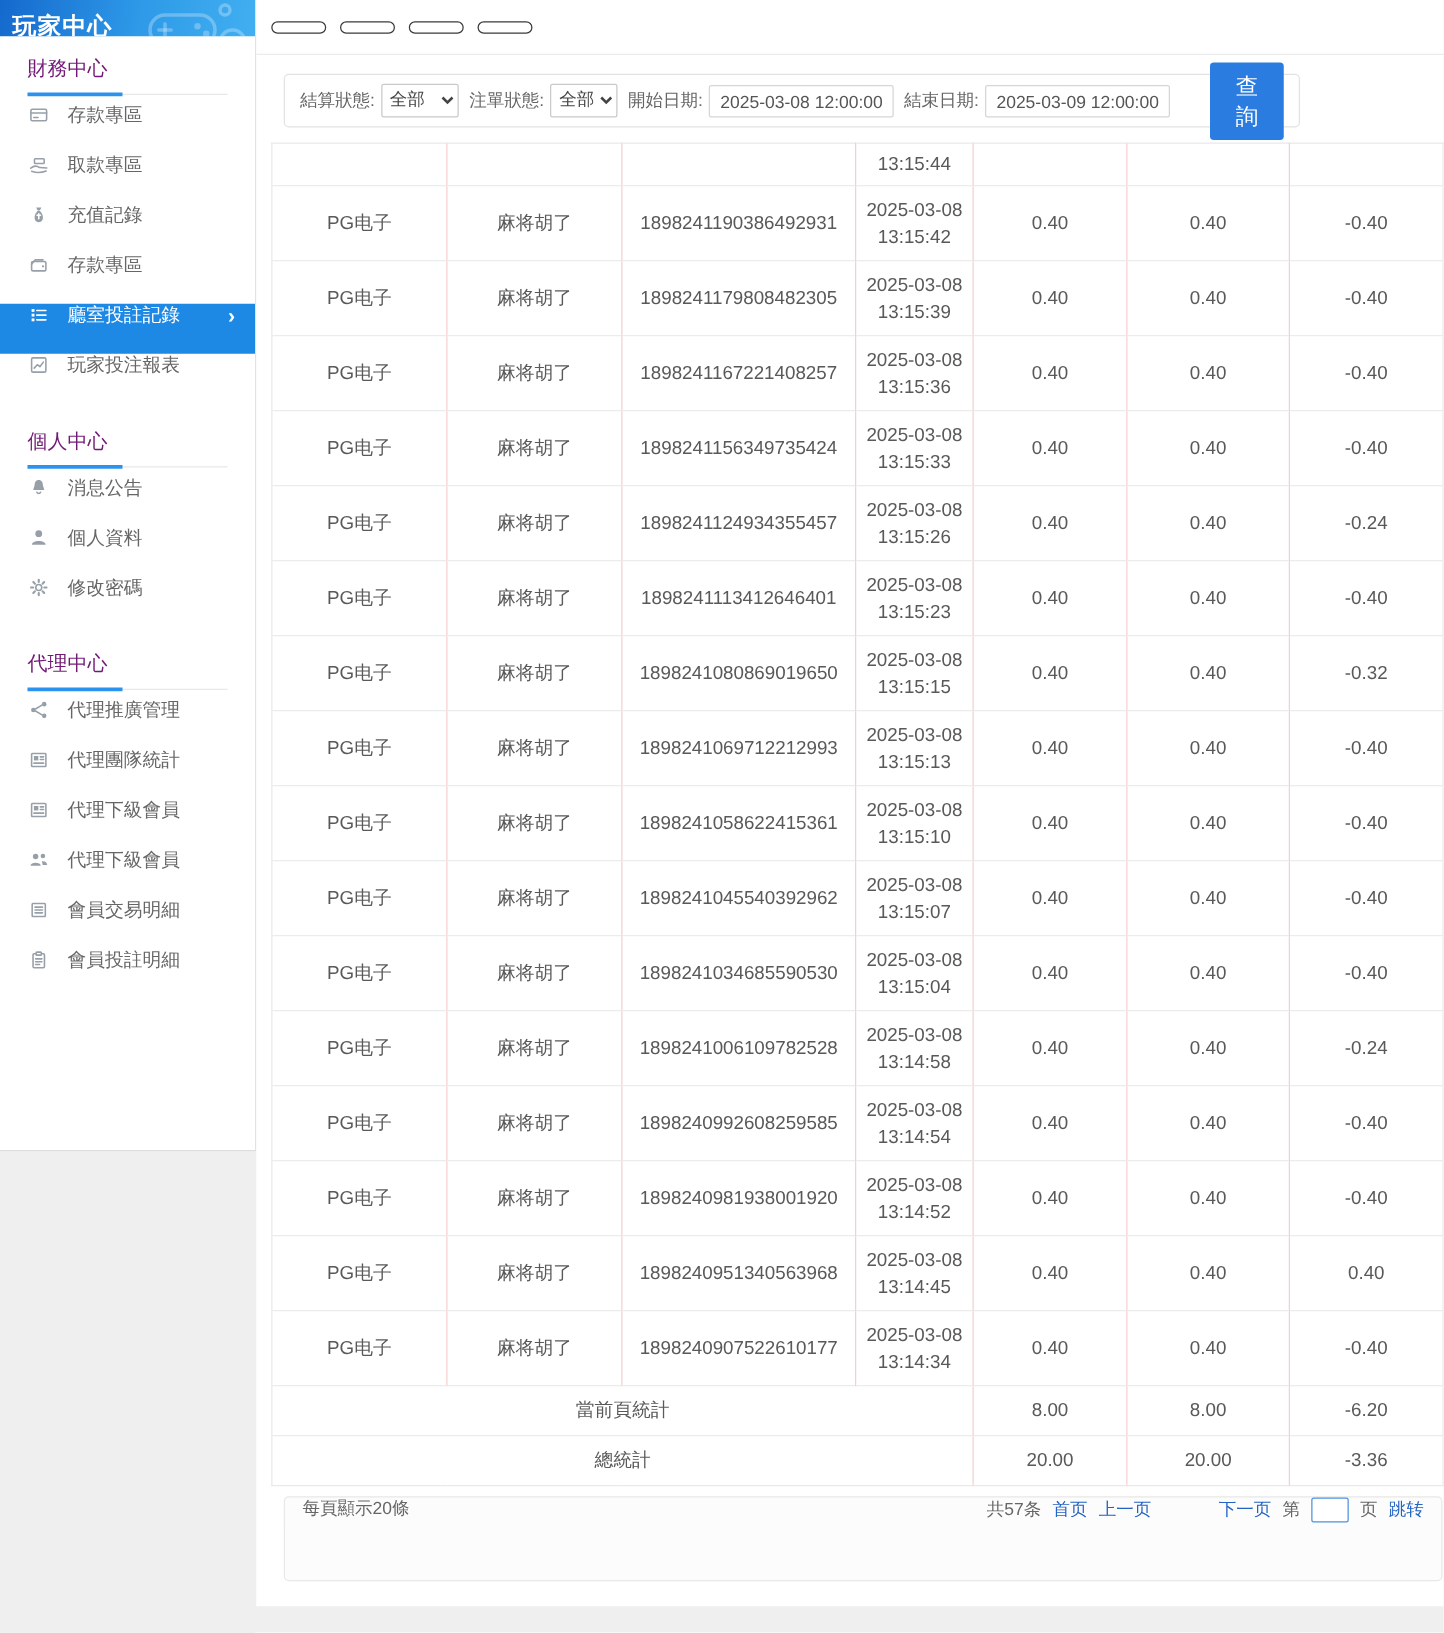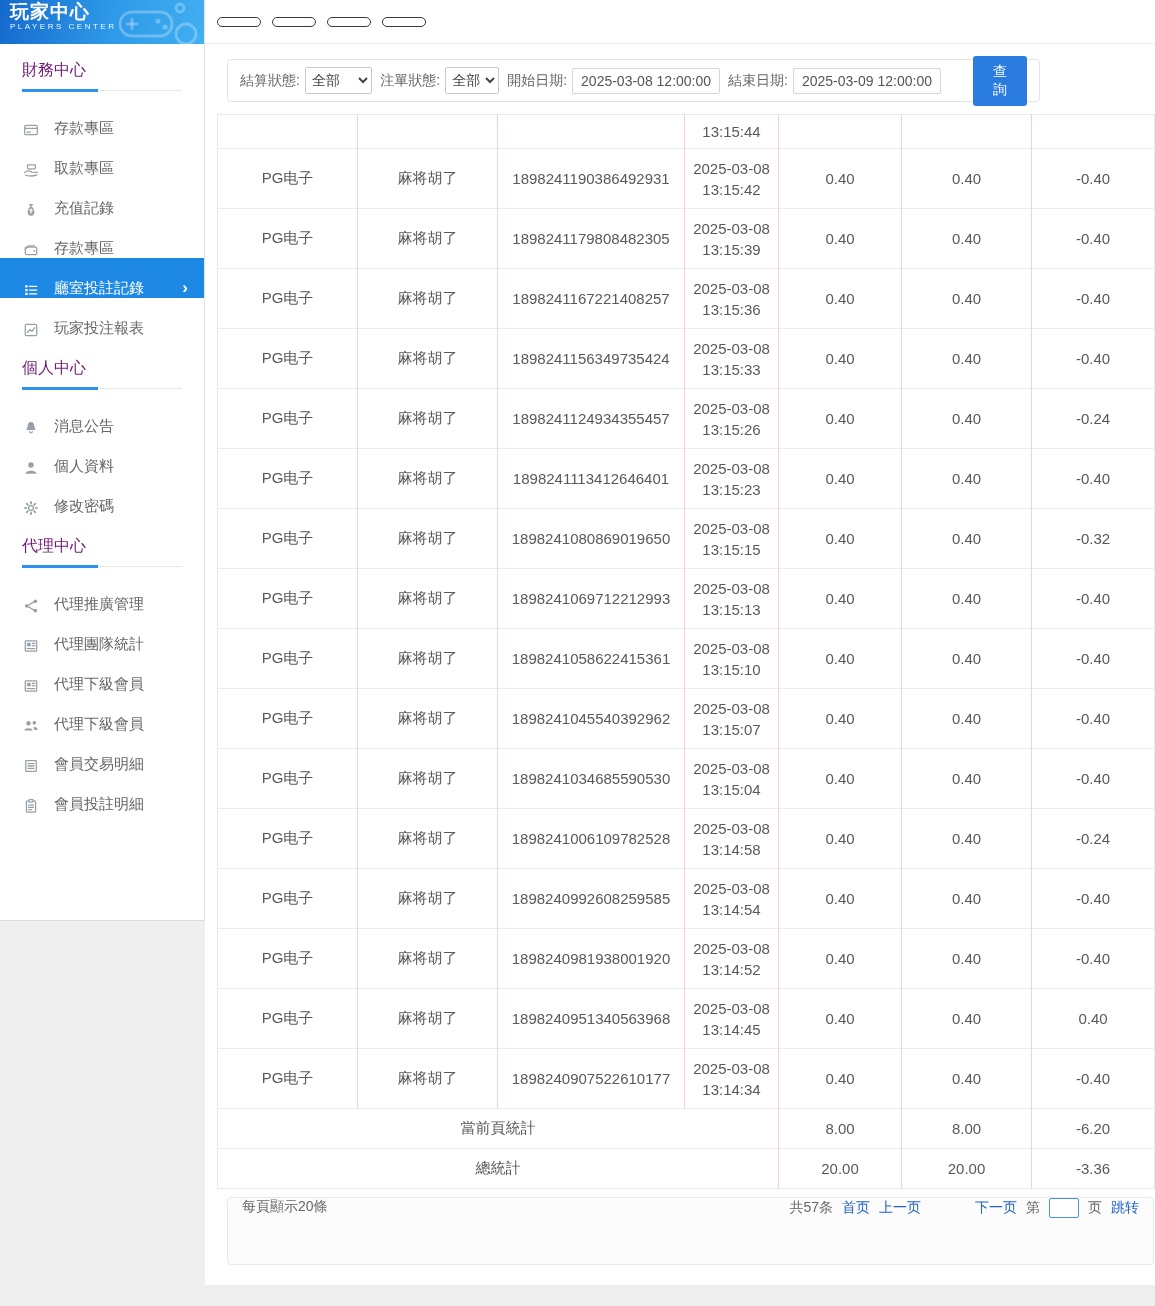--- a/index.html
+++ b/index.html
@@ -13,33 +13,33 @@
   html,body{margin:0;padding:0}
   body{
     width:1155px;height:1306px;position:relative;overflow:hidden;
     background:#efeff0;font-family:"Liberation Sans","DejaVu Sans",sans-serif;color:#333;
   }
   svg{stroke:currentColor;fill:none;stroke-width:1.1;stroke-linecap:round;stroke-linejoin:round}
 
   
   .sidebar{position:absolute;left:0;top:0;width:205px;height:921px;background:#fff;
     border-right:1px solid #e2e2e2;border-bottom:1px solid #dcdcdc}
-  .logo{height:44px;background:linear-gradient(100deg,var(--header-blue-start) 0%,#2e9ae8 55%,var(--header-blue-end) 100%);
-    color:#fff;padding:1px 0 0 10px;position:relative;overflow:hidden}
+  .logo{height:29px;background:linear-gradient(100deg,var(--header-blue-start) 0%,#2e9ae8 55%,var(--header-blue-end) 100%);
+    color:#fff;padding:11px 0 0 10px;position:relative;overflow:hidden}
   .logo-title{font-size:19px;font-weight:bold;letter-spacing:1px;line-height:21px}
   .logo-sub{font-size:8px;letter-spacing:2.5px;opacity:.95}
   .logo-deco{position:absolute;right:4px;top:2px;color:rgba(255,255,255,.28)}
   .logo-deco svg{width:92px;height:44px;stroke-width:1.4}
 
   .section-title{margin:0 22px;padding:16px 0 9px 0;font-size:16px;color:#701a75;
     border-bottom:1px solid #e8e8e8;position:relative}
   .section-title::after{content:"";position:absolute;left:0;bottom:-2px;width:76px;height:3px;
     background:var(--section-underline)}
   .nav-list{padding:7px 0 4px 0}
-  .nav-item{height:40px;display:flex;align-items:flex-end;padding-left:22px;cursor:pointer;
+  .nav-item{height:40px;display:flex;align-items:flex-start;padding-left:22px;cursor:pointer;
     color:#666;font-size:15px;position:relative}
   .nav-item .mi{width:17px;height:17px;margin-right:15px;color:#97a0a8;display:inline-flex;align-items:center;justify-content:center}
   .nav-item .mi svg{width:16px;height:16px}
   .nav-item.active{background:var(--accent-blue);color:#fff}
   .nav-item.active .mi{color:#fff}
   .nav-item .chevron{position:absolute;right:16px;font-size:17px;color:#fff;font-weight:bold}
 
   
   .main{position:absolute;left:205px;top:0;width:950px;height:1285px;background:#fff}
   .tabs-bar{height:44px;display:flex;align-items:center;gap:11px;padding-left:12px;
@@ -51,21 +51,21 @@
   .filter-panel{margin:15px 1px 0 22px;width:813px;height:43px;border:1px solid #e3e3e3;
     border-radius:4px;display:flex;align-items:center;padding:0 12px;font-size:14px;color:#666;background:#fff}
   .flabel{margin:0 5px 0 8px;white-space:nowrap}
   .flabel:first-child{margin-left:0}
   .filter-panel select{height:27px;border:1px solid #c9c9c9;border-radius:2px;background:#fff;
     color:#444;font-size:14px;font-family:Liberation Mono, monospace;padding:0 2px}
   .sel-wide{width:72px}.sel-narrow{width:54px}
   .date-input{width:148px;height:26px;border:1px solid #d6d6d6;border-radius:2px;color:#555;
     font-size:14px;font-family:inherit;padding:0 8px}
   .search-btn{margin-left:32px;background:var(--button-blue);color:#fff;border:none;border-radius:3px;
-    font-size:14px;font-family:inherit;padding:7px 14px;cursor:pointer}
+    font-size:18px;font-family:inherit;padding:7px 14px;cursor:pointer}
 
   .bet-table{margin:12px 0 0 12px;width:937px;border-collapse:collapse;table-layout:fixed;
     border:1px solid #e9e9e9;font-size:15px;color:#595959}
   .bet-table td{text-align:center;vertical-align:middle;border-top:1px solid var(--table-h-border);
     padding:0 2px;overflow:hidden}
   .bet-table td + td{border-left:1px solid var(--table-v-border)}
   .bet-table .partial td{height:34px;border-top:none}
   .bet-table .data-row td{height:60px}
   .bet-table .data-row .dt div{line-height:21px}
   .bet-table .summary td{height:40px}

